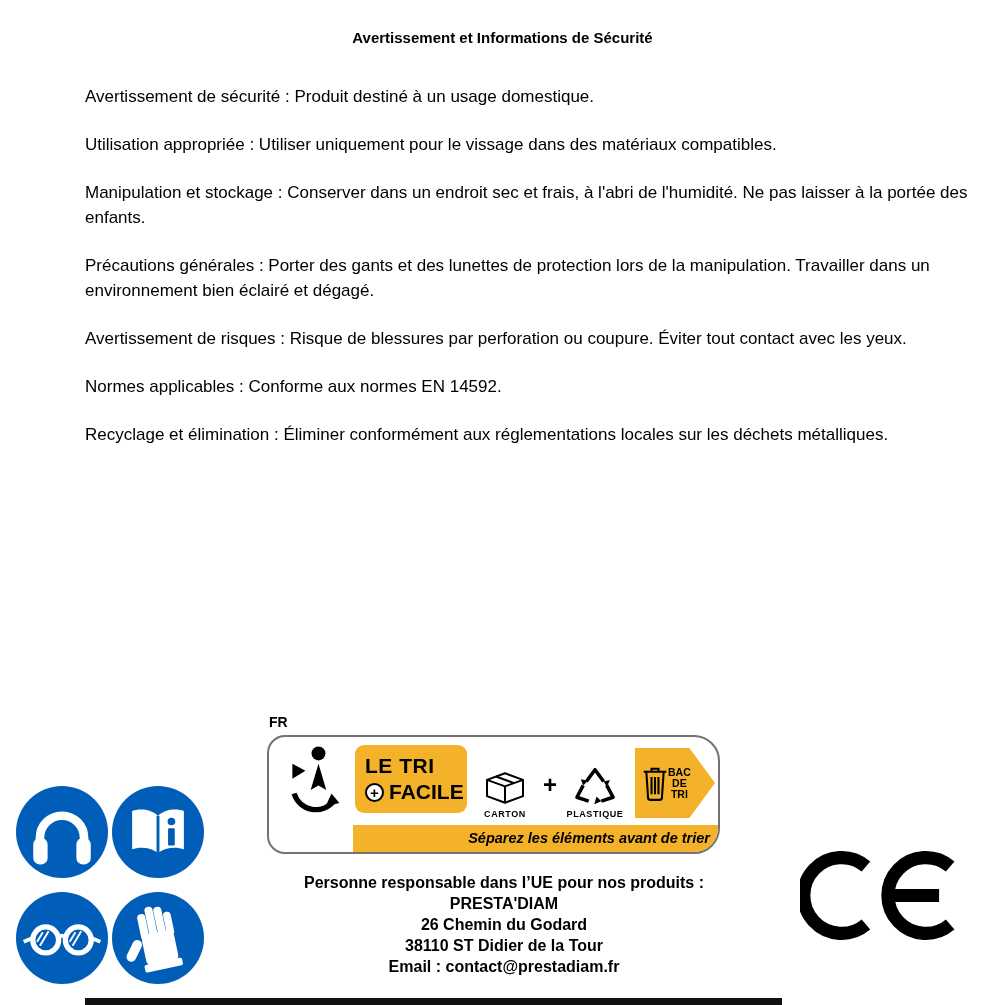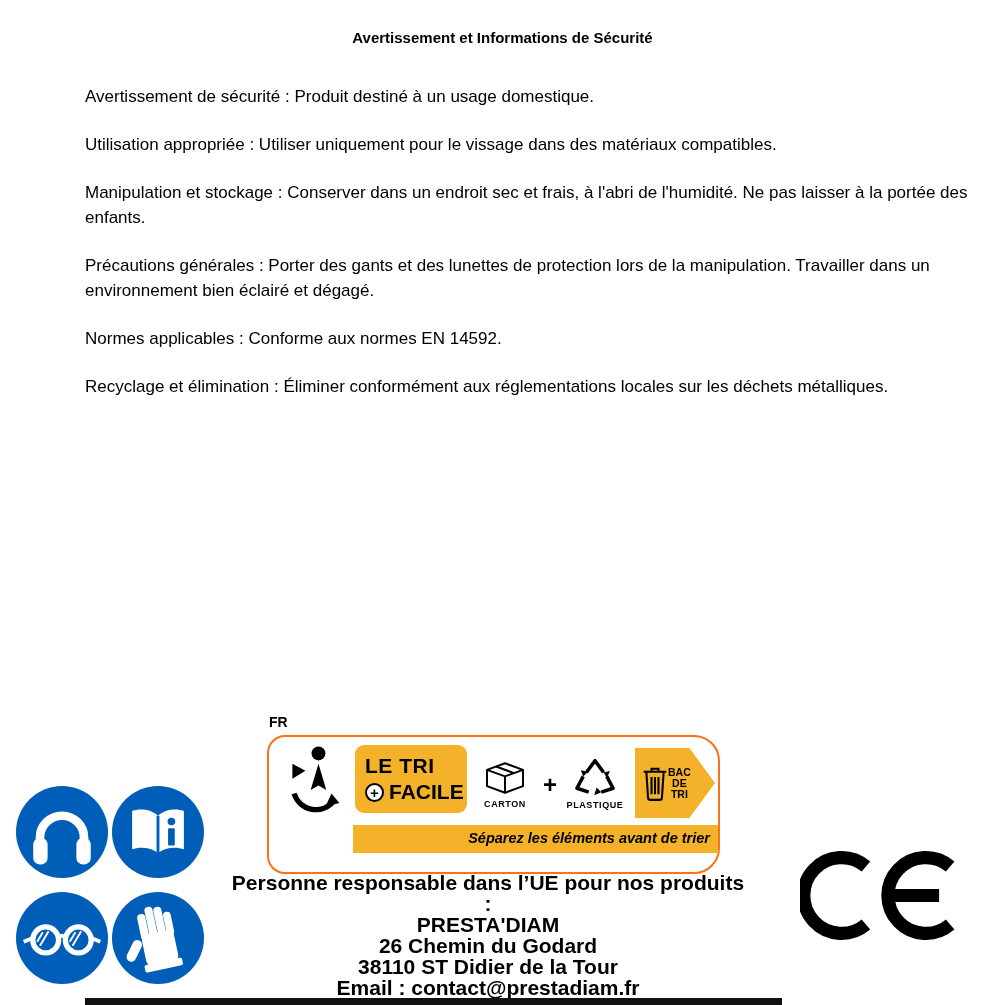--- a/index.html
+++ b/index.html
@@ -25,42 +25,42 @@
     column-gap:4px; row-gap:14px;
   }
   .picto svg { width:92px; height:92px; display:block; }
   .picto-bg { fill:var(--blue,#005EB8); }
   .picto-fg-blue { fill:var(--blue,#005EB8); }
   .picto-stroke-blue { stroke:var(--blue,#005EB8); }
 
   
   .fr-label { position:absolute; left:269px; top:714px; font-size:14px; font-weight:bold; }
   .banner {
-    position:absolute; left:267px; top:735px; width:453px; height:139px;
-    background:#fff; border:2px solid #f97316;
+    position:absolute; left:267px; top:735px; width:453px; height:119px;
+    background:#fff; border:2px solid #737373;
     border-radius:18px 26px 26px 18px; overflow:hidden;
   }
   .triman { position:absolute; left:10px; top:6px; width:72px; height:80px; }
   .triman svg { width:72px; height:80px; }
   .tri-box {
     position:absolute; left:86px; top:8px; width:112px; height:68px;
     background:var(--yellow,#F3B229); border-radius:9px;
     display:flex; flex-direction:column; justify-content:center;
     padding-left:10px; gap:2px;
   }
   .tri-l1 { font-weight:bold; font-size:21px; letter-spacing:0.5px; }
   .tri-l2 { display:flex; align-items:center; gap:5px; font-weight:bold; font-size:21px; }
   .plus-circle {
     width:19px; height:19px; border:2px solid #000; border-radius:50%;
     background:#fff; display:flex; align-items:center; justify-content:center;
     font-size:15px; font-weight:bold; line-height:1;
   }
   .mat {
     position:absolute; top:12px; width:68px; height:70px; background:#fff; border-radius:50%;
-    display:flex; flex-direction:column; align-items:center; justify-content:center; gap:3px;
+    display:flex; flex-direction:column; align-items:center; justify-content:flex-end; gap:3px;
   }
   .mat-carton { left:202px; }
   .mat-plastique { left:292px; }
   .mat-label { font-size:9px; font-weight:bold; letter-spacing:0.6px; }
   .plus-sep { position:absolute; left:271px; top:34px; width:20px; text-align:center;
     font-size:24px; font-weight:bold; }
   .bac-tag {
     position:absolute; left:366px; top:11px; width:80px; height:70px;
     background:var(--yellow,#F3B229);
     clip-path:polygon(0 0, 68% 0, 100% 50%, 68% 100%, 0 100%);
@@ -69,42 +69,43 @@
   .bac-text { font-size:10.5px; font-weight:bold; line-height:11px; text-align:center; }
   .tagline-strip {
     position:absolute; left:84px; top:88px; width:365px; height:28px;
     background:var(--yellow,#F3B229);
     font-size:14.5px; font-weight:bold; font-style:italic;
     line-height:27px; text-align:right; padding-right:8px;
   }
 
   
   .address {
-    position:absolute; left:228px; top:872px; width:520px;
-    text-align:center; font-weight:bold; font-size:21px; line-height:21px;
+    position:absolute; left:244px; top:872px; width:520px;
+    text-align:center; font-weight:bold; font-size:16px; line-height:21px;
   }
 
   
   .ce { position:absolute; left:800px; top:850px; }
   .ce svg { display:block; }
 
   .bottom-bar { position:absolute; left:85px; top:998px; width:697px; height:7px; background:#111; }
 </style>
 </head>
 <body>
 
 <div>
 
   <h1 class="title">Avertissement et Informations de Sécurité</h1>
 
   <div class="body-text">
     <p>Avertissement de sécurité : Produit destiné à un usage domestique.</p>
     <p>Utilisation appropriée : Utiliser uniquement pour le vissage dans des matériaux compatibles.</p>
     <p>Manipulation et stockage : Conserver dans un endroit sec et frais, à l'abri de l'humidité. Ne pas laisser à la portée des enfants.</p>
     <p>Précautions générales : Porter des gants et des lunettes de protection lors de la manipulation. Travailler dans un environnement bien éclairé et dégagé.</p>
+    <p>Avertissement de risques : Risque de blessures par perforation ou coupure. Éviter tout contact avec les yeux.</p>
     <p>Normes applicables : Conforme aux normes EN 14592.</p>
     <p>Recyclage et élimination : Éliminer conformément aux réglementations locales sur les déchets métalliques.</p>
   </div>
 
   <div class="picto-grid">
     <div class="picto">
       <svg viewBox="0 0 96 96">
         <circle class="picto-bg" cx="48" cy="48" r="48"></circle>
         <path d="M25 63 v-9 a23 23 0 0 1 46 0 v9" fill="none" stroke="#fff" stroke-width="9"></path>
         <rect x="18" y="54" width="15" height="28" rx="7" fill="#fff"></rect>

